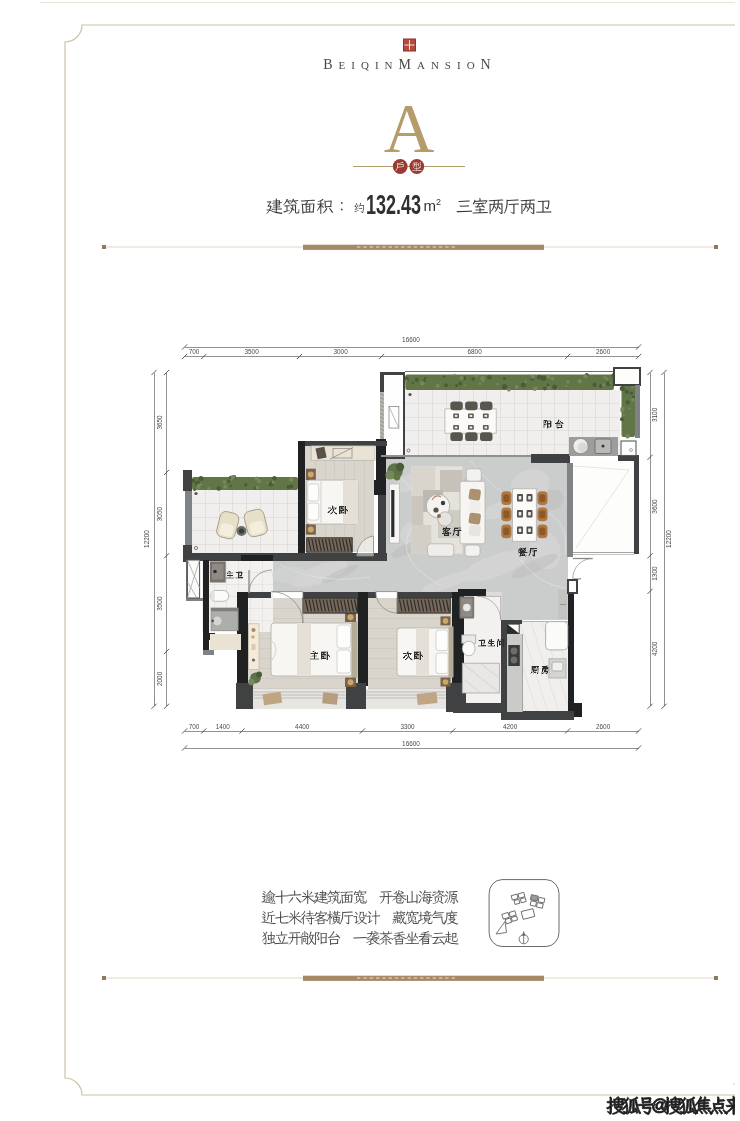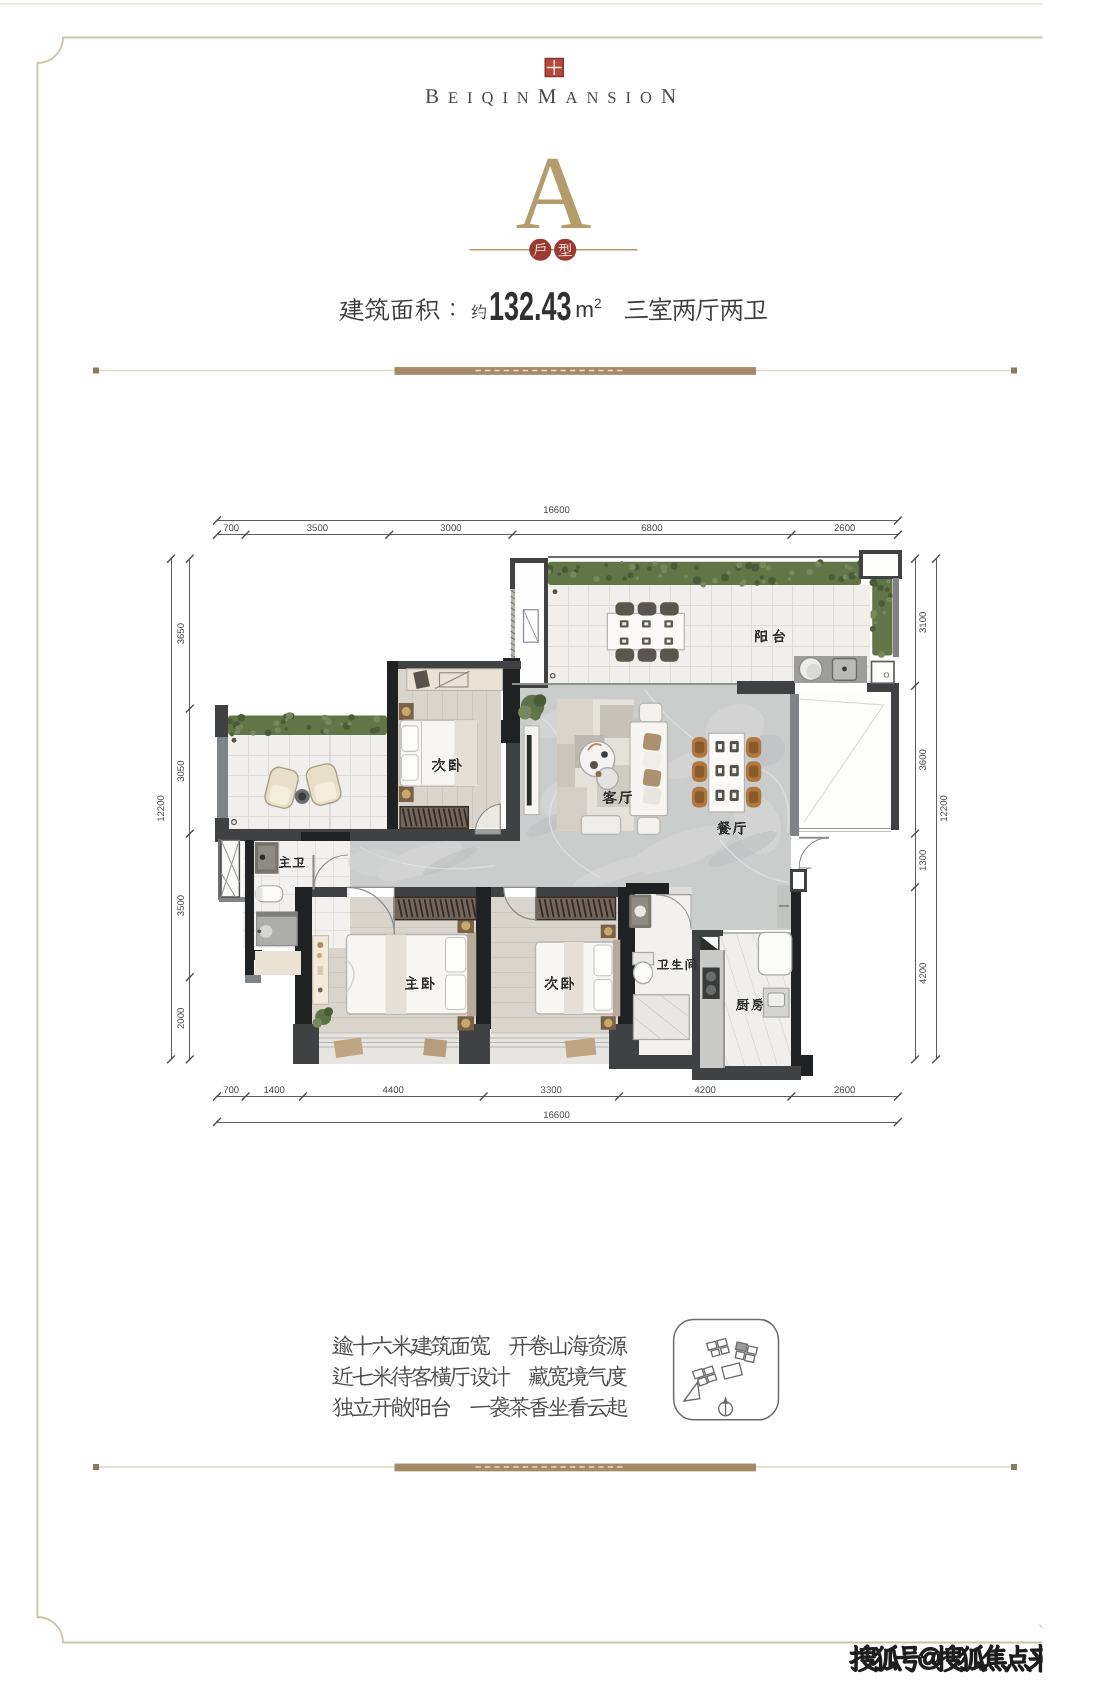--- a/index.html
+++ b/index.html
@@ -1,15 +1,15 @@
 <!DOCTYPE html>
 <html><head><meta charset="utf-8">
 <style>
 html,body{margin:0;padding:0;background:#fff;}
-.page{position:relative;width:695px;height:1121px;overflow:hidden;font-family:"Liberation Sans",sans-serif;}
+.page{position:relative;width:695px;height:1121px;overflow:hidden;font-family:"Liberation Sans",sans-serif;margin-left:40px;}
 </style></head>
 <body>
 <div class="page">
 <svg width="740" height="1121" viewBox="0 0 740 1121" font-family="Liberation Sans, sans-serif">
 
 <rect x="0.0" y="0.0" width="740.0" height="1121.0" fill="#ffffff"></rect>
 
 <line x1="0.0" y1="2.5" x2="740.0" y2="2.5" stroke="#e8e4d8" stroke-width="1"></line>
 
 <path d="M42,25 H697 A17,17 0 0 0 714,42 V1078 A17,17 0 0 0 697,1095 H42 A17,17 0 0 0 25,1078 V42 A17,17 0 0 0 42,25 Z" fill="none" stroke="#cbc4a4" stroke-width="1.2"></path>

